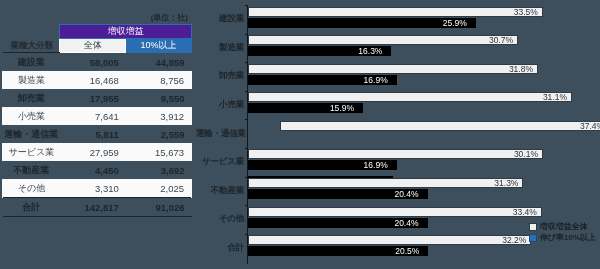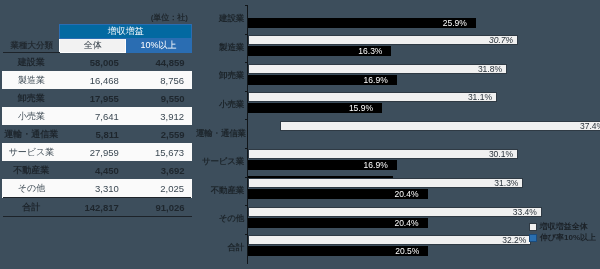--- a/index.html
+++ b/index.html
@@ -18,21 +18,21 @@
     position:absolute;right:8px;top:12px;
     font-size:8px;color:#20282e;font-weight:bold;letter-spacing:0px;margin-left:36px;
   }
   table.tbl{
     position:absolute;left:2px;top:24px;
     border-collapse:collapse;width:190px;
     font-size:9px;
   }
   table.tbl td,table.tbl th{padding:0;margin:0;}
   .hdr-grp{
-    background:#0369a1;color:#ffffff;text-align:center;
+    background:#4c1d95;color:#ffffff;text-align:center;
     height:13px;font-size:9px;font-weight:normal;
     border:1px solid #2a6db2;
   }
   .hdr-blank{background:transparent;border:none;}
   .hdr-all{
     background:#f2f2f2;color:#2f3a44;text-align:center;height:13px;
     font-size:9px;border:1px solid #ffffff;font-weight:normal;
   }
   .hdr-10{
     background:#2a6db2;color:#ffffff;text-align:center;height:13px;
@@ -174,78 +174,81 @@
   </div>
 
   <div class="chart-pane">
     <div class="plot">
       <div class="axis-line"></div>
       <div class="rows" id="chart-rows">
           <div class="grow">
             <div class="cat-label">建設業</div>
             <div class="bars">
               <div class="tick" style="top: 0px;"></div>
+              <div class="bar white" style="width: 294.8px;">
+                <span class="val">33.5%</span>
+              </div>
               <div class="bar blue" style="width: 227.92px;">
                 <span class="val">25.9%</span>
               </div>
             </div>
           </div>
           <div class="grow">
             <div class="cat-label">製造業</div>
             <div class="bars">
               <div class="tick" style="top: 0px;"></div>
-              <div class="bar white" style="width: 270.16px; font-style: italic;">
+              <div class="bar white" style="width: 270.16px;">
                 <span class="val">30.7%</span>
               </div>
               <div class="bar blue" style="width: 143.44px; text-decoration: underline;">
                 <span class="val">16.3%</span>
               </div>
             </div>
           </div>
           <div class="grow">
             <div class="cat-label">卸売業</div>
             <div class="bars">
               <div class="tick" style="top: 0px;"></div>
-              <div class="bar white" style="width: 259px;">
+              <div class="bar white" style="width: 290px;">
                 <span class="val">31.8%</span>
               </div>
               <div class="bar blue" style="width: 148.72px;">
                 <span class="val">16.9%</span>
               </div>
             </div>
           </div>
           <div class="grow">
             <div class="cat-label">小売業</div>
             <div class="bars">
               <div class="tick" style="top: 0px;"></div>
-              <div class="bar white" style="width: 249px;">
+              <div class="bar white" style="width: 324px;">
                 <span class="val">31.1%</span>
               </div>
-              <div class="bar blue" style="width: 134px;">
+              <div class="bar blue" style="width: 115px;">
                 <span class="val">15.9%</span>
               </div>
             </div>
           </div>
           <div class="grow">
             <div class="cat-label">運輸・通信業</div>
             <div class="bars">
               <div class="tick" style="top: 0px;"></div>
               <div class="bar white" style="width: 329.12px; margin-left: 32px;">
                 <span class="val">37.4%</span>
               </div>
               <div class="bar blue" style="width: 145.2px; margin-top: 44px;">
                 <span class="val">16.5%</span>
               </div>
             </div>
           </div>
           <div class="grow">
             <div class="cat-label">サービス業</div>
             <div class="bars">
               <div class="tick" style="top: 0px;"></div>
-              <div class="bar white" style="width: 270px;">
+              <div class="bar white" style="width: 295px;">
                 <span class="val">30.1%</span>
               </div>
               <div class="bar blue" style="width: 148.72px;">
                 <span class="val">16.9%</span>
               </div>
             </div>
           </div>
           <div class="grow">
             <div class="cat-label">不動産業</div>
             <div class="bars">

